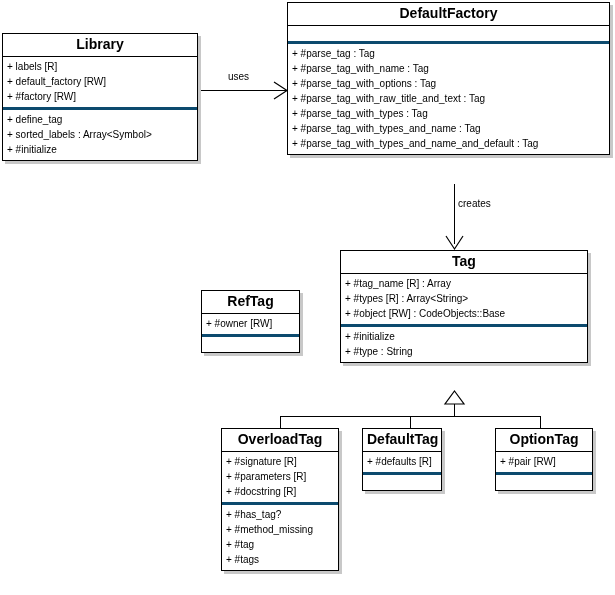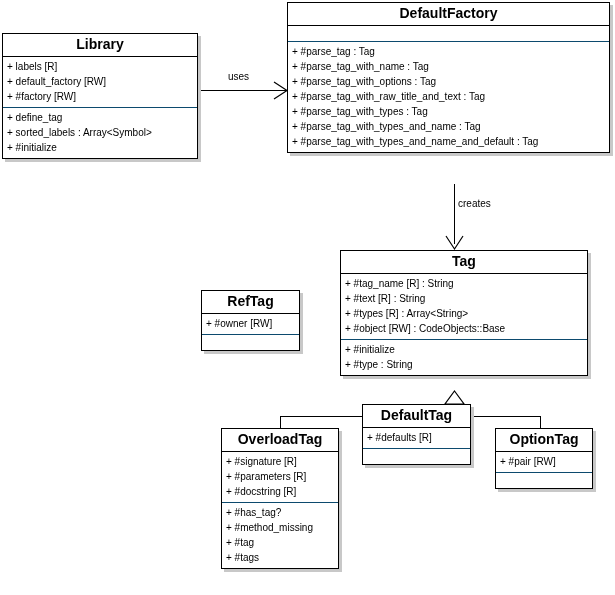--- a/index.html
+++ b/index.html
@@ -29,21 +29,21 @@
     text-align: center;
     font-weight: bold;
     font-size: 14px;
     color: #000000;
     padding: 4px 4px 5px 4px;
     border-bottom: 1px solid #000000;
     line-height: 13px;
     white-space: nowrap;
   }
   .uml-compartment {
-    border-bottom: 1px solid #0c4a6e;
+    border-bottom: 3px solid #0c4a6e;
     padding: 2px 0 3px 0;
   }
   .uml-compartment:last-child {
     border-bottom: none;
   }
   .uml-compartment.empty {
     height: 15px;
     padding: 0;
   }
   .uml-member {
@@ -112,22 +112,21 @@
       <div class="uml-member">+ #parse_tag_with_raw_title_and_text : Tag</div>
       <div class="uml-member">+ #parse_tag_with_types : Tag</div>
       <div class="uml-member">+ #parse_tag_with_types_and_name : Tag</div>
       <div class="uml-member">+ #parse_tag_with_types_and_name_and_default : Tag</div>
     </div>
   </div>
 
   <div class="uml-class" style="left:340px; top:250px; width:248px;">
     <div class="uml-name">Tag</div>
     <div class="uml-compartment">
-      <div class="uml-member">+ #tag_name [R] : String</div>
-      <div class="uml-member">+ #text [R] : String</div>
+      <div class="uml-member">+ #tag_name [R] : Array</div>
       <div class="uml-member">+ #types [R] : Array&lt;String&gt;</div>
       <div class="uml-member">+ #object [RW] : CodeObjects::Base</div>
     </div>
     <div class="uml-compartment">
       <div class="uml-member">+ #initialize</div>
       <div class="uml-member">+ #type : String</div>
     </div>
   </div>
 
   <div class="uml-class" style="left:201px; top:290px; width:99px;">
@@ -146,21 +145,21 @@
       <div class="uml-member">+ #docstring [R]</div>
     </div>
     <div class="uml-compartment">
       <div class="uml-member">+ #has_tag?</div>
       <div class="uml-member">+ #method_missing</div>
       <div class="uml-member">+ #tag</div>
       <div class="uml-member">+ #tags</div>
     </div>
   </div>
 
-  <div class="uml-class" style="left:362px; top:404px; width:109px;">
+  <div class="uml-class" style="left:362px; top:428px; width:80px;">
     <div class="uml-name">DefaultTag</div>
     <div class="uml-compartment">
       <div class="uml-member">+ #defaults [R]</div>
     </div>
     <div class="uml-compartment empty"></div>
   </div>
 
   <div class="uml-class" style="left:495px; top:428px; width:98px;">
     <div class="uml-name">OptionTag</div>
     <div class="uml-compartment">

